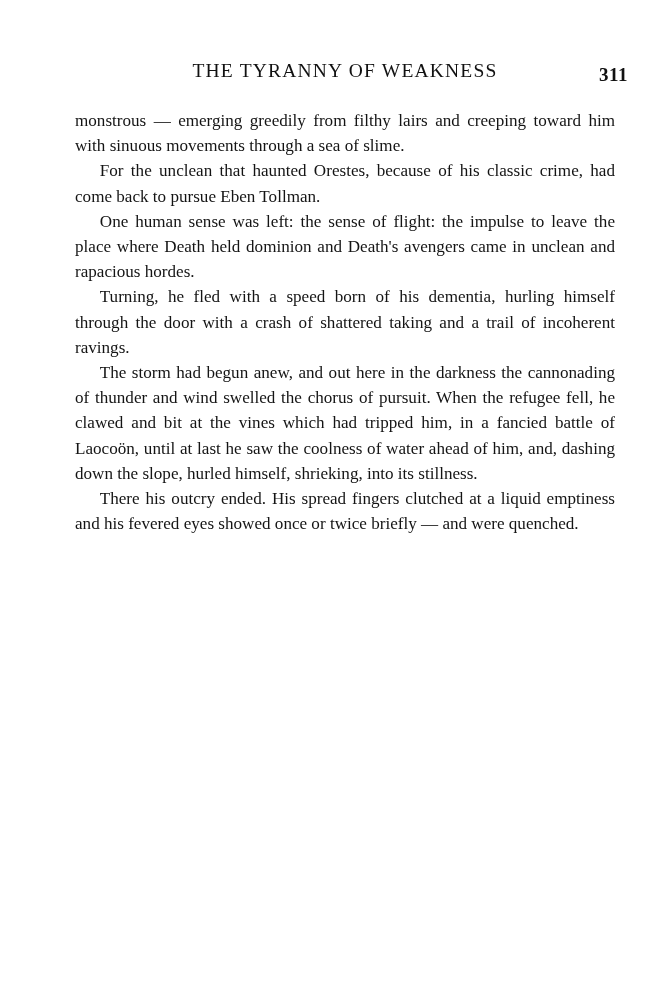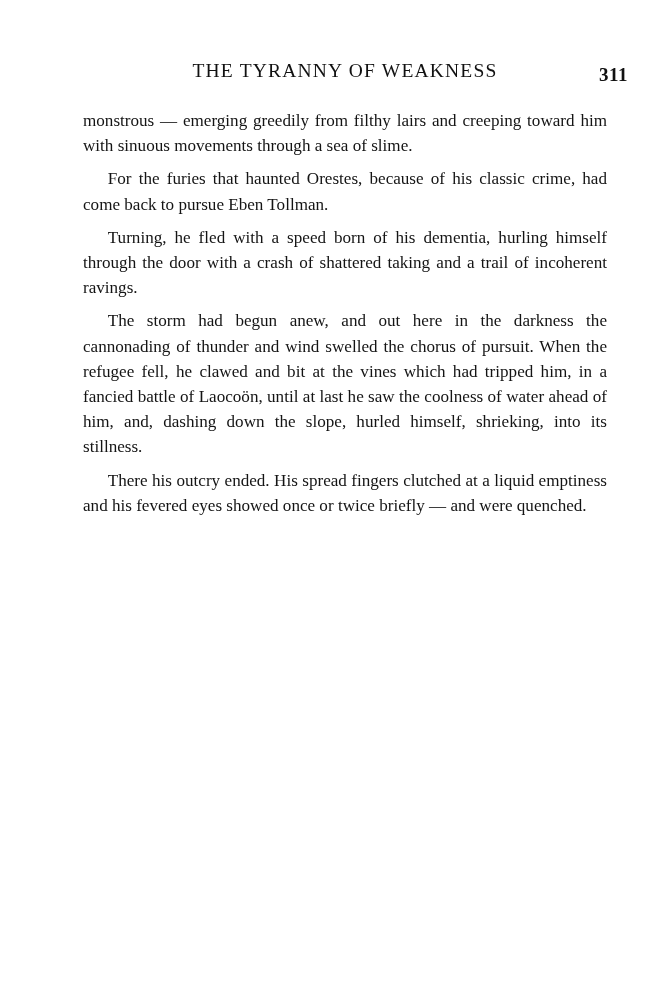--- a/index.html
+++ b/index.html
@@ -49,39 +49,40 @@
   .body-text {
     width: 540px;
     margin: 0 auto;
     font-size: 17.1px;
     line-height: 25.2px;
     text-align: justify;
     text-justify: inter-word;
     color: #141414;
   }
   .body-text p {
-    margin: 8px;
+    margin: 0;
     text-indent: 1.45em;
     hyphens: manual;
   }
   .body-text p.first {
     text-indent: 0;
   }
 </style>
 </head>
 <body>
 
 <div class="page">
 
   <div class="running-head">
     <span class="title">THE TYRANNY OF WEAKNESS</span>
     <span class="folio">311</span>
   </div>
 
   <div class="body-text">
     <p class="first">monstrous — emerging greedily from filthy lairs and creeping toward him with sinuous movements through a sea of slime.</p>
-    <p>For the furies that haunted Orestes, because of his classic crime, had come back to pursue Eben Tollman.</p>
+    <p>For the unclean that haunted Orestes, because of his classic crime, had come back to pursue Eben Tollman.</p>
+    <p>One human sense was left: the sense of flight: the impulse to leave the place where Death held dominion and Death's avengers came in unclean and rapacious hordes.</p>
     <p>Turning, he fled with a speed born of his dementia, hurling himself through the door with a crash of shattered taking and a trail of incoherent ravings.</p>
     <p>The storm had begun anew, and out here in the darkness the cannonading of thunder and wind swelled the chorus of pursuit.   When the refugee fell, he clawed and bit at the vines which had tripped him, in a fancied battle of Laocoön, until at last he saw the coolness of water ahead of him, and, dashing down the slope, hurled himself, shrieking, into its stillness.</p>
     <p>There his outcry ended.   His spread fingers clutched at a liquid emptiness and his fevered eyes showed once or twice briefly — and were quenched.</p>
   </div>
 
 </div>
 
 </body></html>

